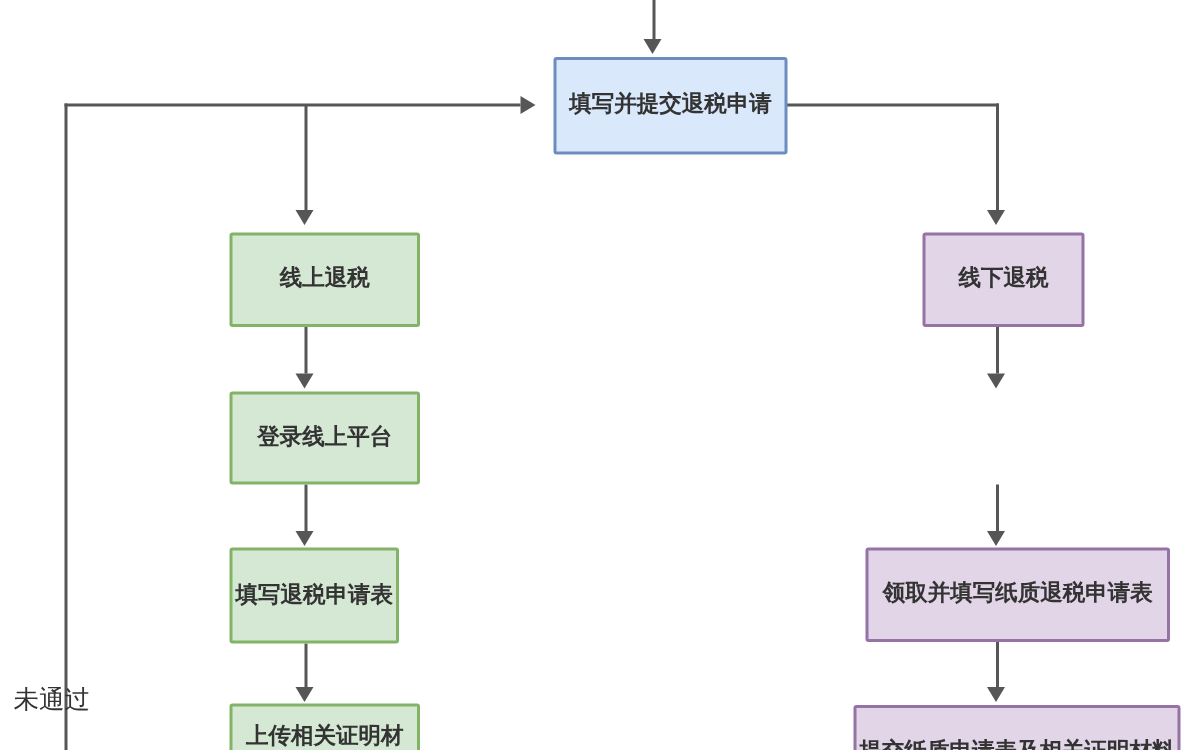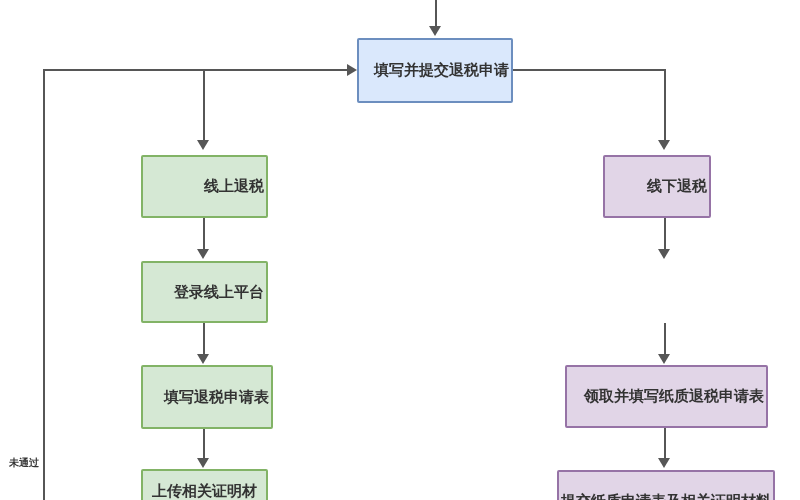--- a/index.html
+++ b/index.html
@@ -15,30 +15,30 @@
     position:absolute;width:0;height:0;
     border-left:6px solid transparent;border-right:6px solid transparent;
     border-top:10px solid var(--line,#555);
   }
   .arrow-right{
     position:absolute;width:0;height:0;
     border-top:6px solid transparent;border-bottom:6px solid transparent;
     border-left:10px solid var(--line,#555);
   }
   .node{
-    position:absolute;display:flex;align-items:center;justify-content:flex-end;
+    position:absolute;display:flex;align-items:center;justify-content:center;
     text-align:center;font-size:15px;font-weight:bold;line-height:1.25;
     color:var(--text,#333);border:2px solid;border-radius:2px;
-    box-sizing:border-box;padding:2px;
+    box-sizing:border-box;padding:2px;margin-left:12px;
   }
   .node.blue{background:var(--blue-fill,#dae8fc);border-color:var(--blue-border,#6c8ebf);}
   .node.green{background:var(--green-fill,#d5e8d4);border-color:var(--green-border,#82b366);}
   .node.purple{background:var(--purple-fill,#e1d5e7);border-color:var(--purple-border,#9673a6);}
   .edge-label{
-    position:absolute;font-size:10px;font-weight:bold;color:var(--text,#333);
+    position:absolute;font-size:17px;font-weight:normal;color:var(--text,#333);
     line-height:1;white-space:nowrap;
   }
 </style>
 </head>
 <body>
 
 <div id="canvas">
 
   <div class="v-line" style="left:435px;top:0;height:26px;"></div>
   <div class="arrow-down" style="left:429px;top:26px;"></div>
@@ -65,21 +65,21 @@
   <div class="arrow-down" style="left:197px;top:354px;"></div>
   <div class="v-line" style="left:203px;top:429px;height:29px;"></div>
   <div class="arrow-down" style="left:197px;top:458px;"></div>
 
   <div class="node green" style="left:141px;top:261px;width:127px;height:62px;">
     <span>登录线上平台</span>
   </div>
   <div class="node green" style="left:141px;top:155px;width:127px;height:63px;">
     <span>线上退税</span>
   </div>
-  <div class="node green" style="left:141px;top:365px;width:132px;height:64px;">
+  <div class="node green" style="left:141px;top:365px;width:113px;height:64px;">
     <span>填写退税申请表</span>
   </div>
   <div class="node green" style="left:141px;top:469px;width:127px;height:63px;">
     <span>上传相关证明材料</span>
   </div>
 
   <div class="v-line" style="left:664px;top:218px;height:31px;"></div>
   <div class="arrow-down" style="left:658px;top:249px;"></div>
   <div class="v-line" style="left:664px;top:323px;height:31px;"></div>
   <div class="arrow-down" style="left:658px;top:354px;"></div>

